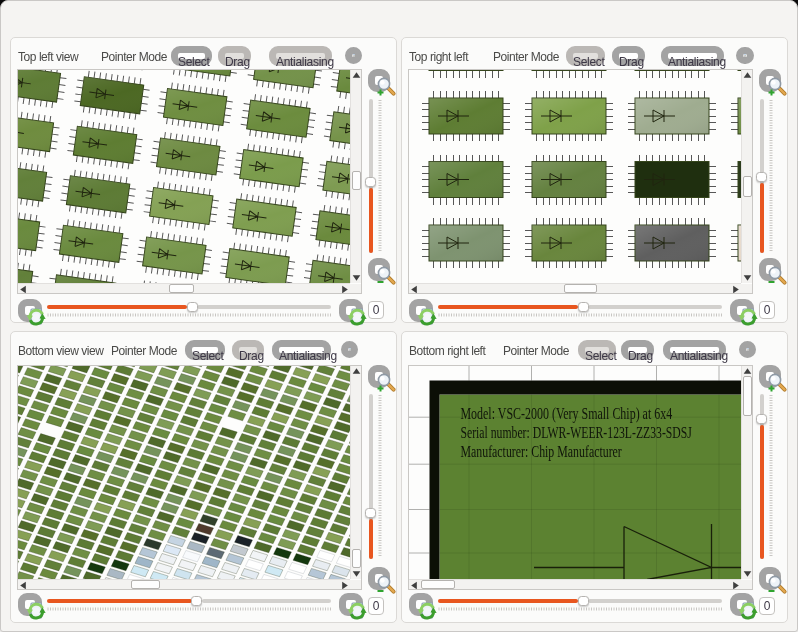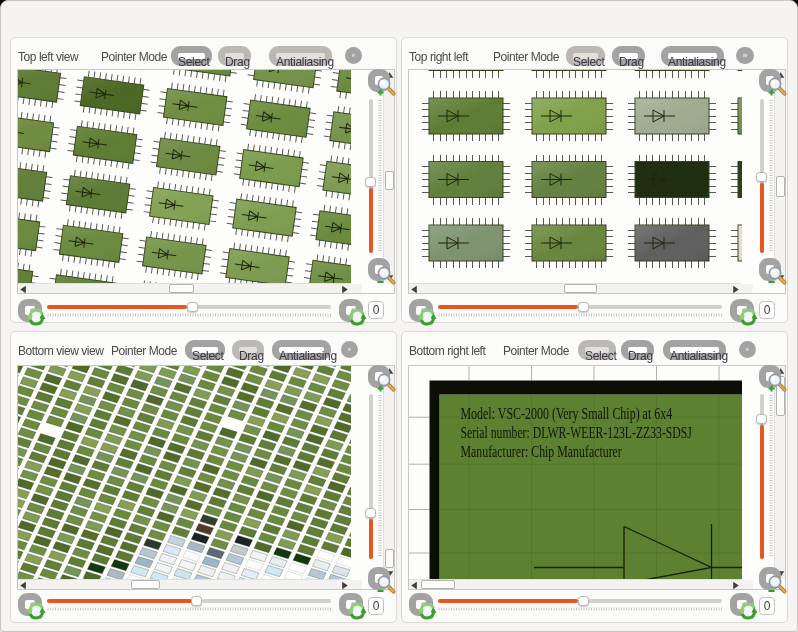--- a/index.html
+++ b/index.html
@@ -8,21 +8,21 @@
 #titlebar{position:absolute;left:0;top:0;width:100%;height:28px;background:#fbfbfa;border-bottom:1px solid #d8d6d3}
 #title{position:absolute;width:100%;left:7px;text-align:center;top:7px;font-size:12px;letter-spacing:-0.7px;font-weight:bold;color:#3d3846}
 .wbtn{position:absolute;top:5.5px;width:18px;height:18px;border-radius:50%;background:#e9e7e6;display:flex;align-items:center;justify-content:center}
 .panel{position:absolute;width:387px;background:#fbfbfa;border:1px solid #dbd9d6;border-radius:5px}
 .ptitle,.plabel{position:absolute;top:11.5px;font-size:12px;letter-spacing:-0.45px;color:#4a4a48;white-space:nowrap}
 .btn{position:absolute;top:8px;height:20px;background:#ffffff;border:7px solid #a3a3a3;border-radius:9px;font-size:12px;letter-spacing:-0.3px;color:#3d3846;text-align:center;line-height:18px}
 .btn.chk{background:#e2e0dd;border-color:#bbb8b5}
 .btn.prn{top:9px;width:17.5px;height:16.5px;display:flex;align-items:center;justify-content:center}
 .zbtn{left:356.5px;width:22.5px;height:23px;line-height:20px}
 .rbtn{top:261px;width:23.5px;height:23px;line-height:20px}
-.gview{position:absolute;left:6px;width:378px;border:1px solid #c9c7c4;background:#fdfdfc;overflow:hidden}
+.gview{position:absolute;left:6px;width:345px;border:1px solid #c9c7c4;background:#fdfdfc;overflow:hidden}
 .sbv{position:absolute;right:0;top:0;width:11px;background:#f3f2f0;border-left:1px solid #e2e0de}
 .sbh{position:absolute;left:0;width:332px;height:11px;background:#f3f2f0;border-top:1px solid #e2e0de}
 .sbarrow{position:absolute;left:1px;line-height:0}
 .sbarrowh{position:absolute;top:1px;line-height:0}
 .sbthumbv{position:absolute;left:0.5px;width:9px;background:#fdfdfd;border:1px solid #b4b2af;border-radius:2px}
 .sbthumbh{position:absolute;top:0.5px;height:9px;background:#fdfdfd;border:1px solid #b4b2af;border-radius:2px}
 .sbcorner{position:absolute;right:-12px;top:0;width:12px;height:11px;background:#f3f2f0}
 .vgroove{position:absolute;left:357.5px;width:4px;background:#d2d0cd;border-radius:2px}
 .vgroove.or{background:#e8561f}
 .hgroove{position:absolute;top:266.5px;height:4px;background:#d2d0cd;border-radius:2px}

